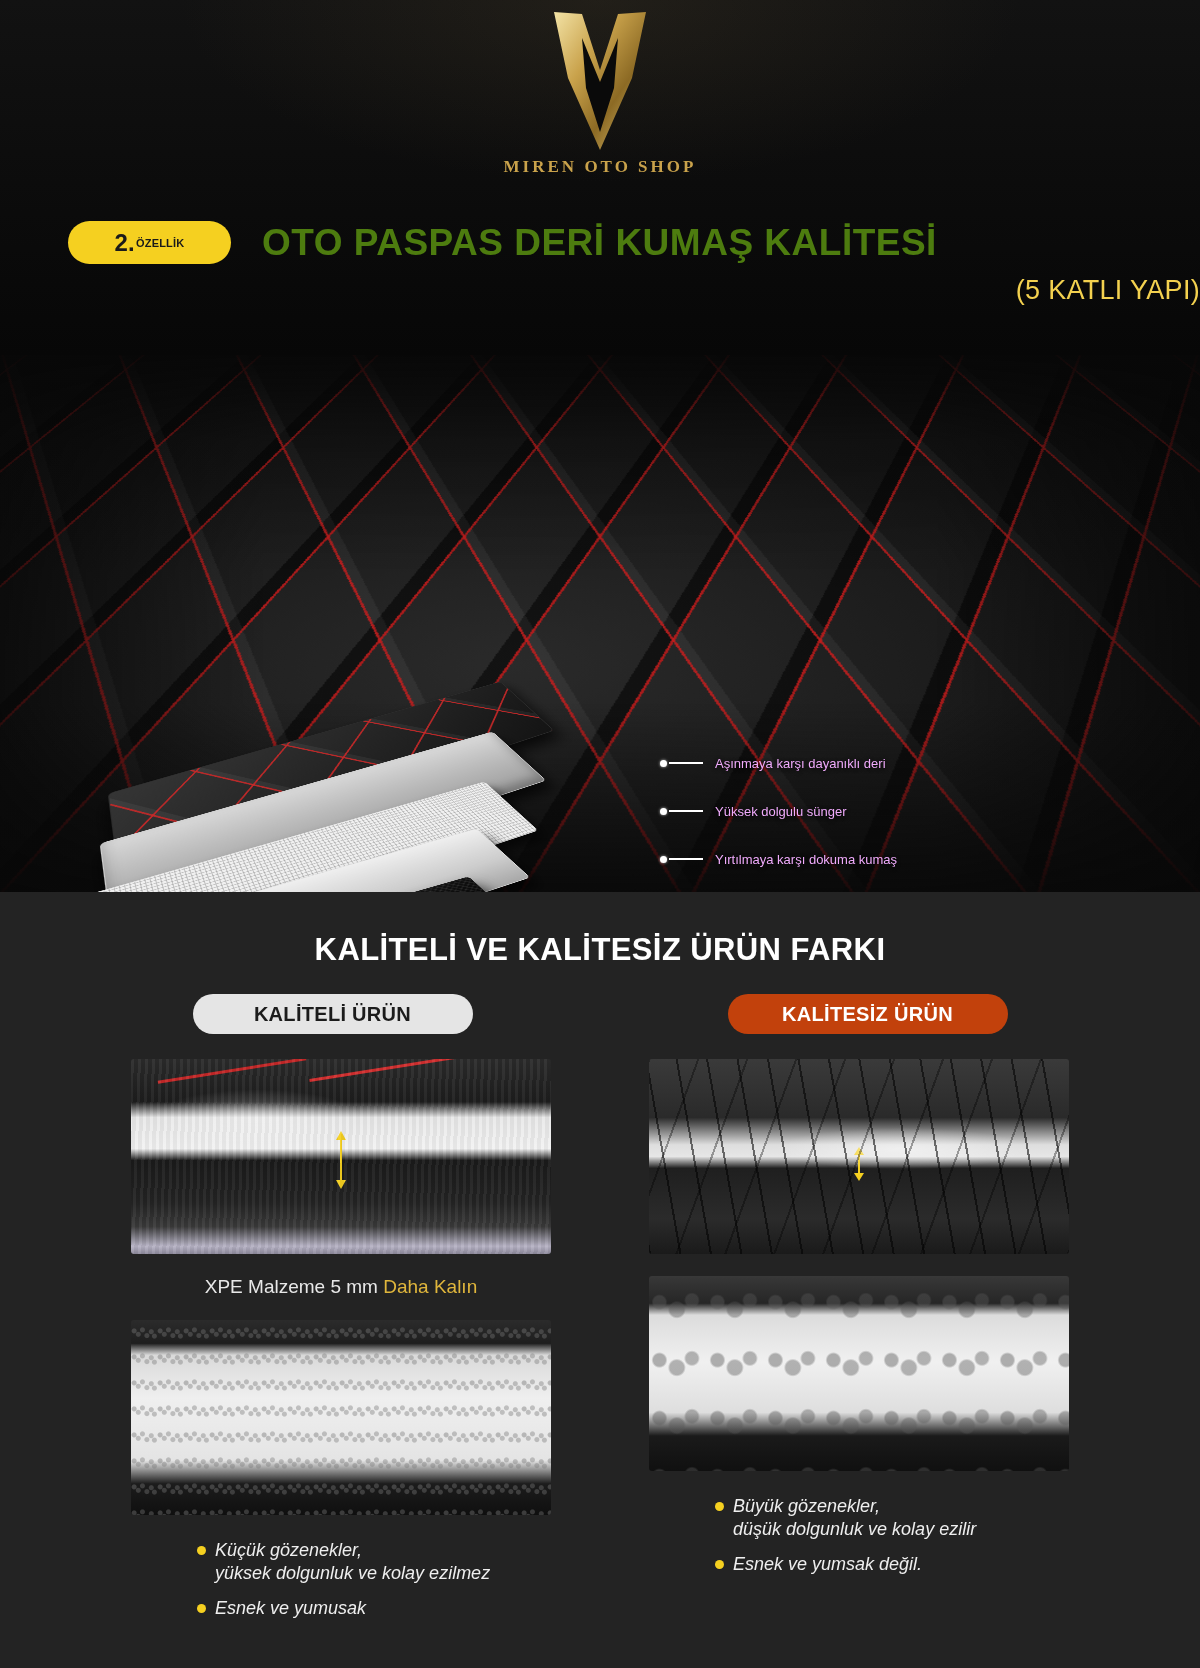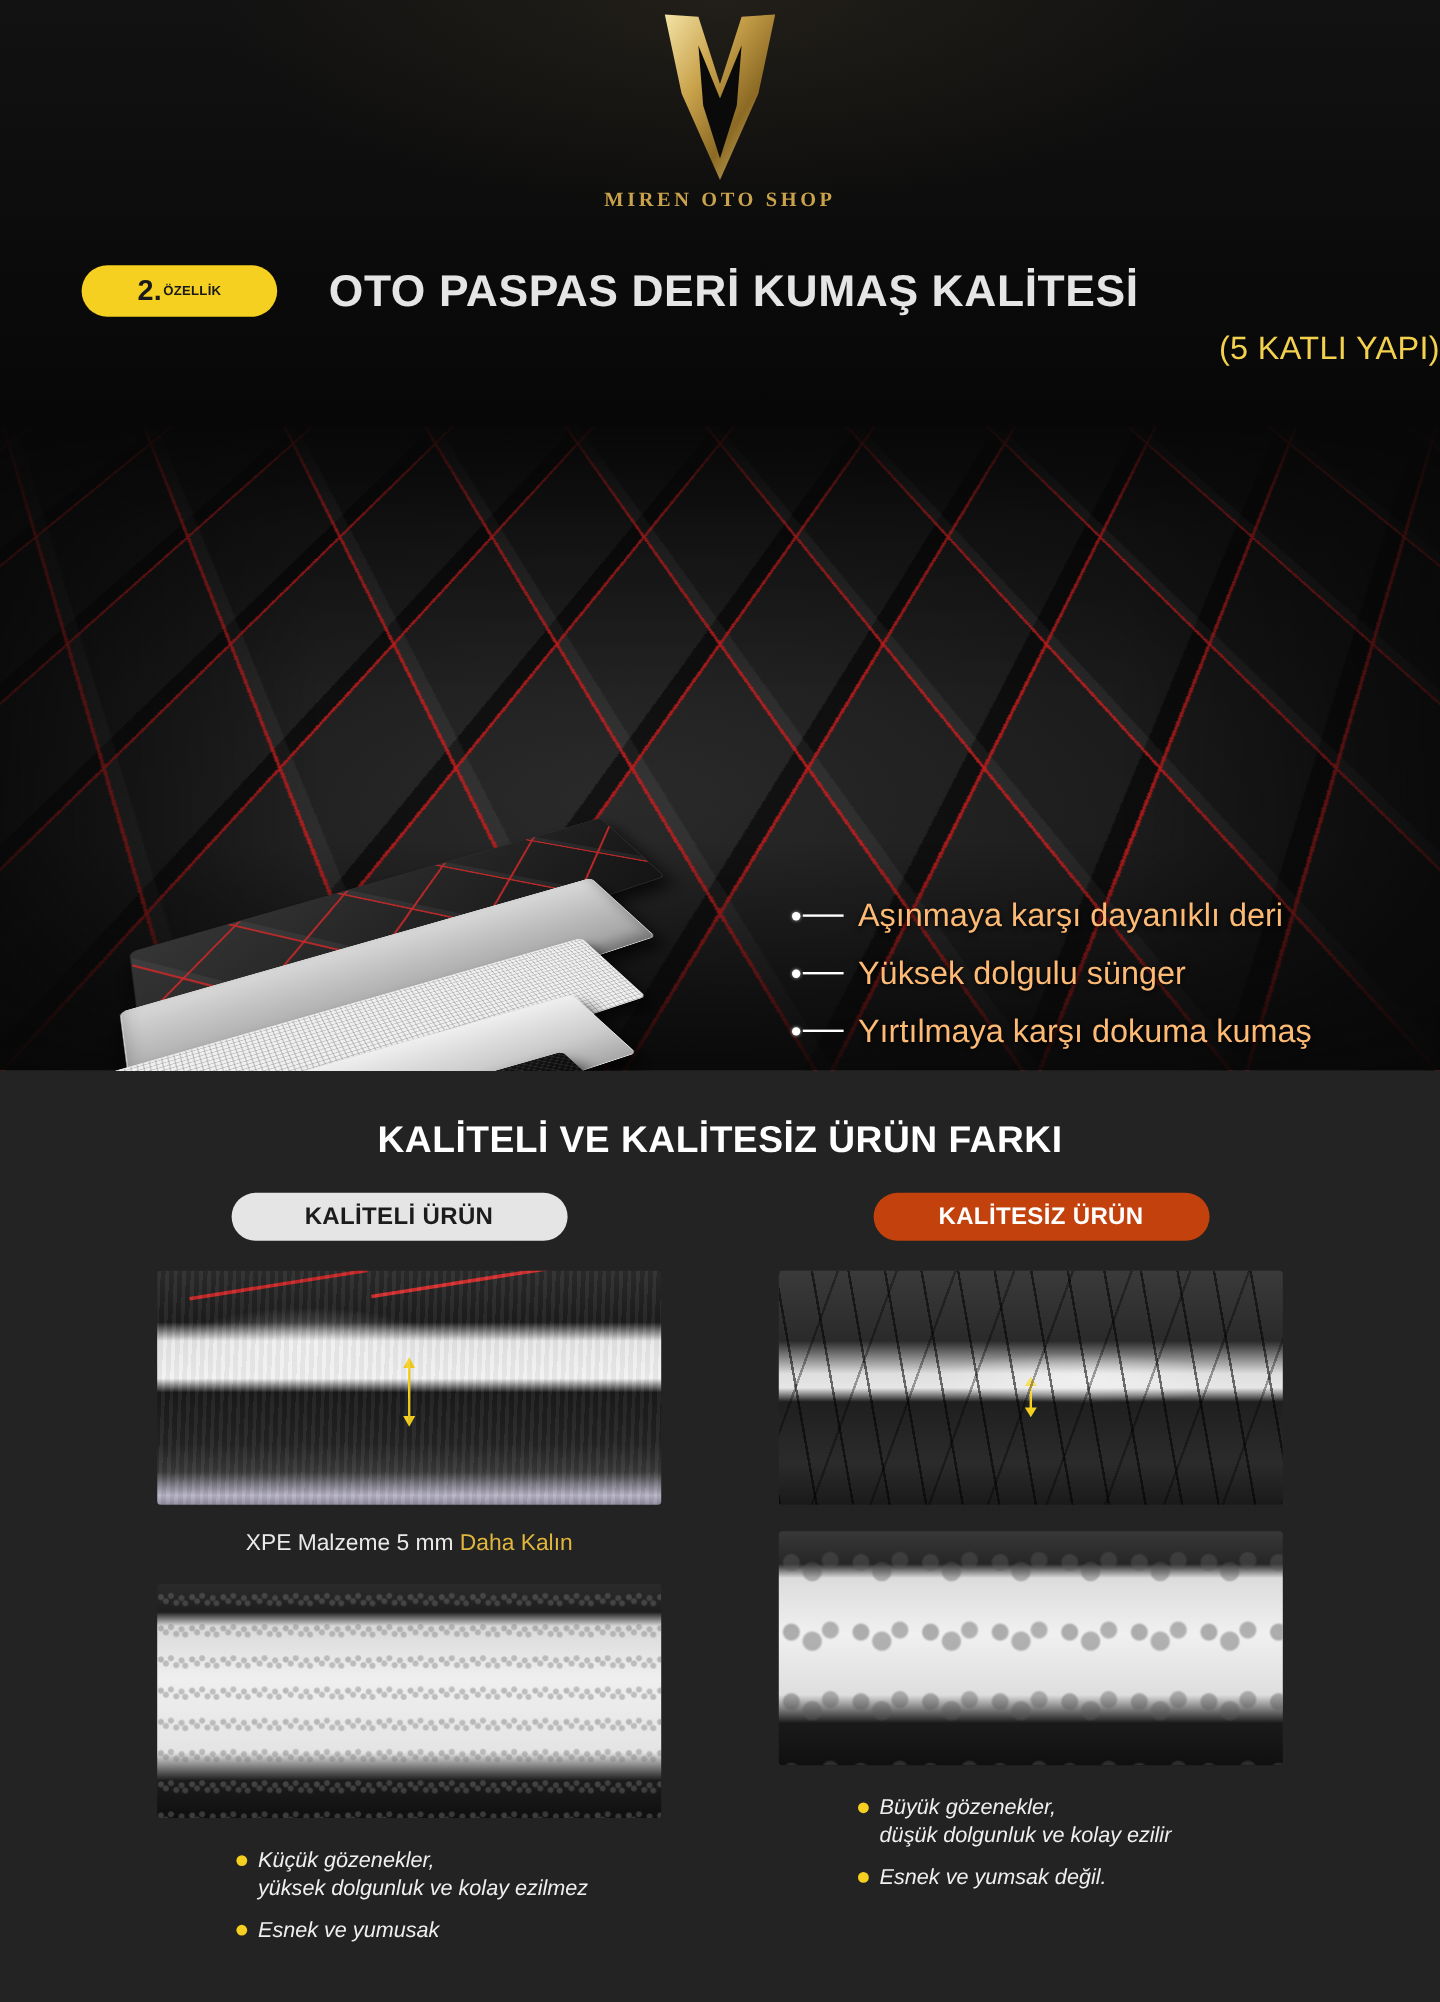--- a/index.html
+++ b/index.html
@@ -64,24 +64,23 @@
     letter-spacing: .2px;
   }
   .feature-badge .num { font-size: 24px; font-weight: bold; }
   .feature-badge .lbl { font-size: 11px; font-weight: bold; margin-left: 1px; }
 
   .main-title {
     position: absolute;
     left: 262px; top: 222px;
     font-size: 37px;
     font-weight: bold;
-    color: #e5e5e5;
+    color: #4d7c0f;
     letter-spacing: .5px;
     white-space: nowrap;
-    margin-left: 12px;
   }
   .sub-title {
     position: absolute;
     left: 0; right: 0; top: 275px;
     text-align: right;
     font-size: 27px;
     color: #f3d14f;
     letter-spacing: .3px;
   }
 
@@ -189,22 +188,22 @@
   .callout .dot {
     width: 7px; height: 7px; border-radius: 50%;
     background: #ffffff; flex: none;
     box-shadow: 0 0 3px rgba(255,255,255,.7);
   }
   .callout .line {
     width: 34px; height: 2px; background: #ffffff; flex: none; margin-left: 2px;
   }
   .callout .txt {
     margin-left: 12px;
-    color: #fdba74;
-    font-size: 27px;
+    color: #f0abfc;
+    font-size: 13px;
     white-space: nowrap;
     text-shadow: 0 1px 4px rgba(0,0,0,.9);
   }
 
   
   .compare {
     position: relative;
     width: 1200px;
     height: 776px;
     background: #232323;

